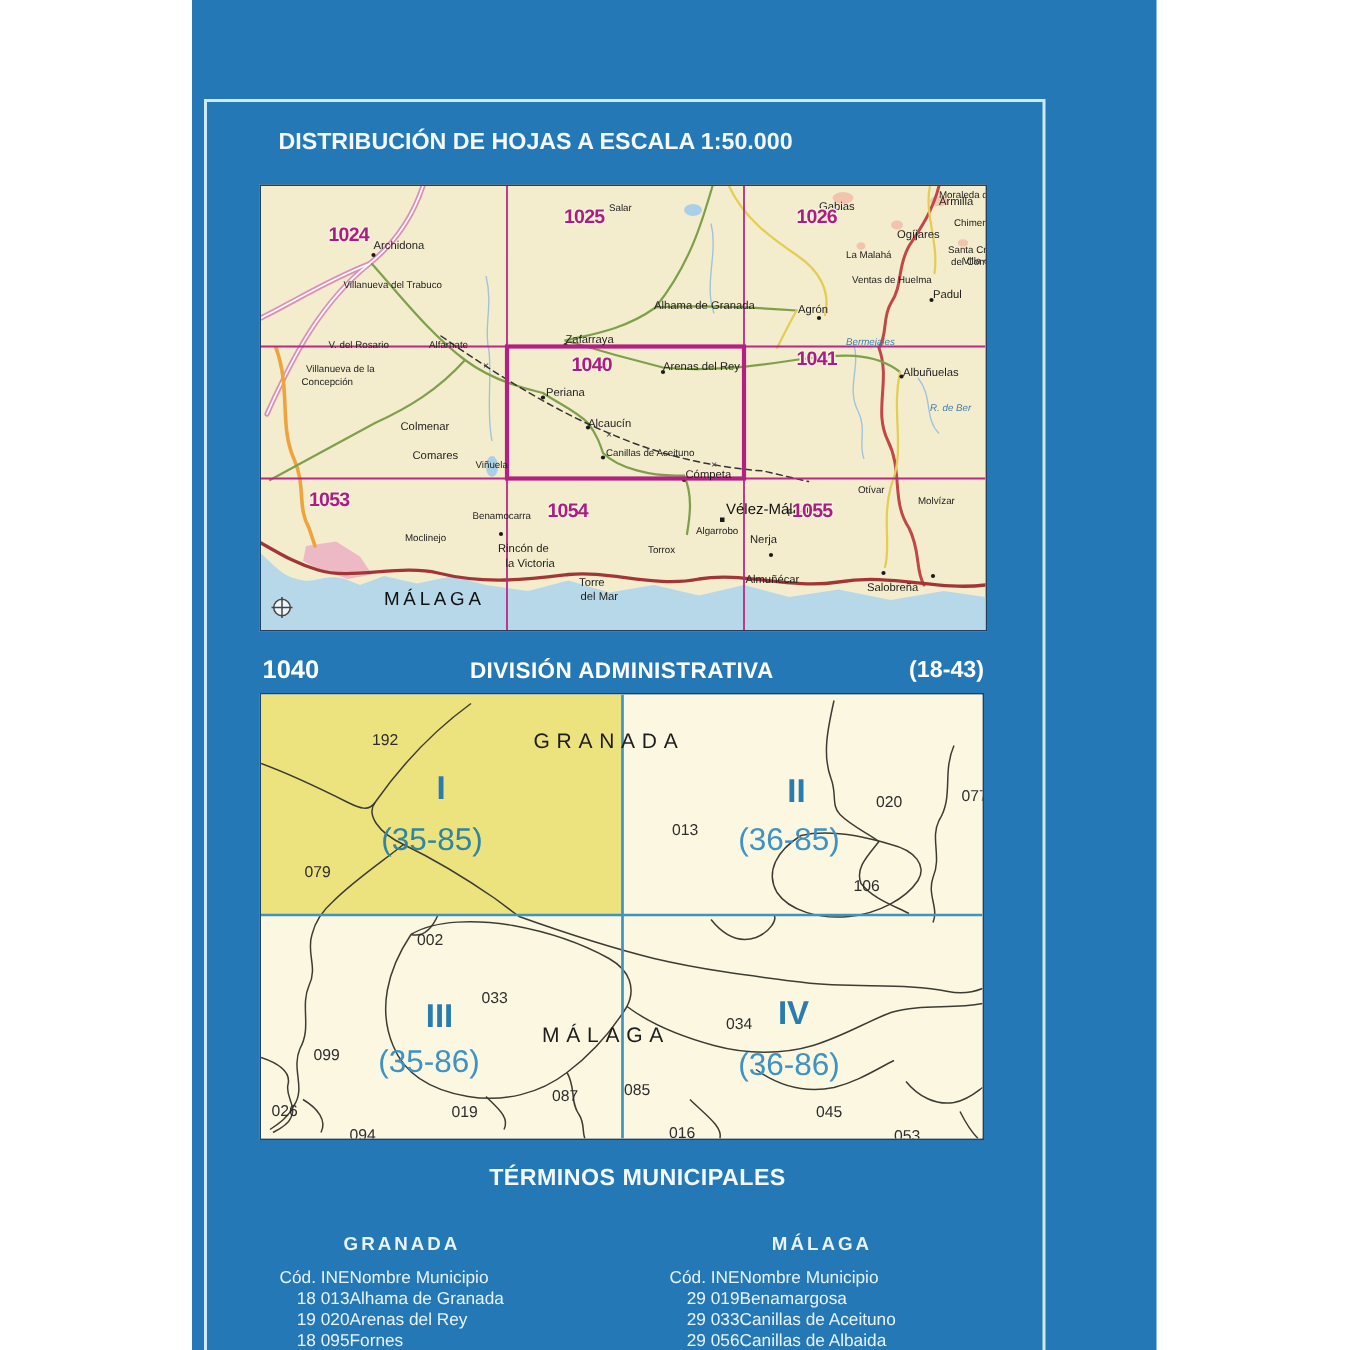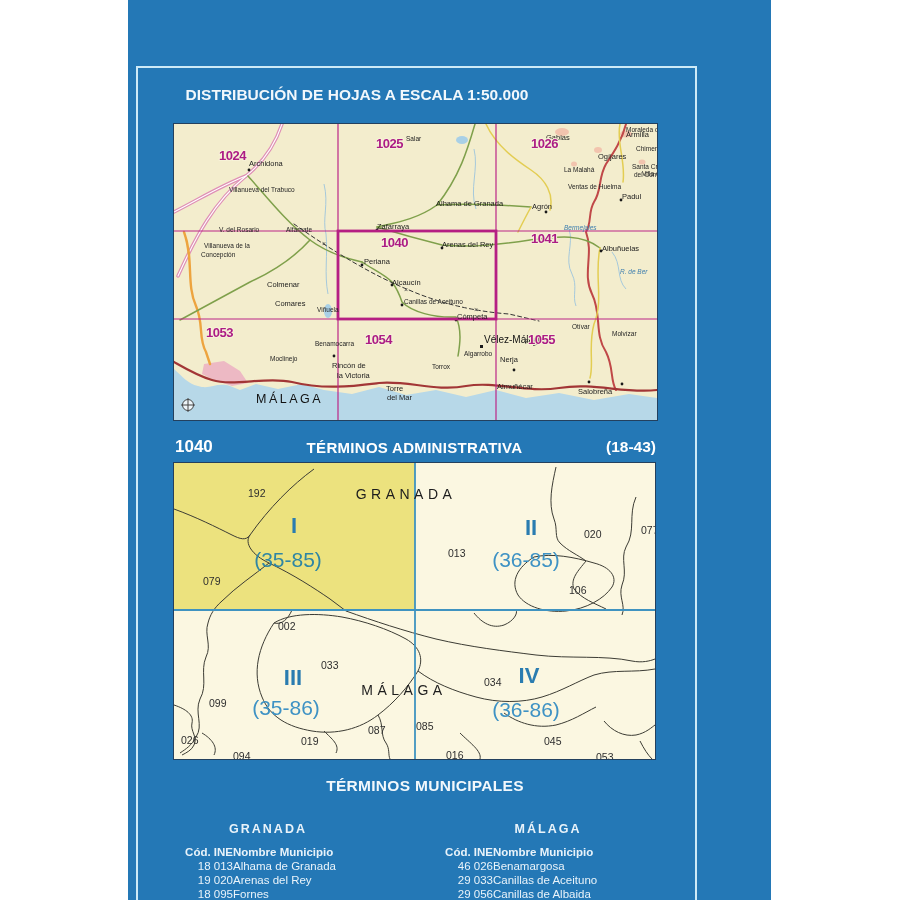--- a/index.html
+++ b/index.html
@@ -29,21 +29,21 @@
   .prov-header.g{left:90px;width:100px;}
   .prov-header.m{left:370px;width:100px;}
   .muni-table{position:absolute;top:845px;color:#e9f3fa;font-size:11.5px;}
   .muni-table.g{left:54px;}
   .muni-table.m{left:314px;}
   .muni-row{display:flex;line-height:14px;white-space:nowrap;}
   .muni-code{text-align:right;}
   .g .muni-code{width:51px;}
   .m .muni-code{width:51px;}
   .muni-name{margin-left:0;}
-  .muni-head{font-weight:bold;}
+  .muni-head{font-weight:normal;}
   
   text{font-family:"Liberation Sans",sans-serif;}
   .sheet{font-size:13px;font-weight:bold;fill:#ac1c85;paint-order:stroke;
          stroke:#f7f2d8;stroke-width:2px;letter-spacing:-0.5px;}
   .p{font-size:7.5px;fill:#1c1c1c;}
   .s{font-size:6.5px;fill:#242424;}
   .city{font-size:12.5px;fill:#111;letter-spacing:2.5px;}
   .town{font-size:10px;fill:#111;}
   .w{font-size:6.5px;font-style:italic;fill:#3f7fae;}
   .xmark{font-size:7px;fill:#444;}
@@ -192,21 +192,21 @@
             <text x="357" y="116" class="sheet" dominant-baseline="middle">1041</text>
             <text x="32" y="210" class="sheet" dominant-baseline="middle">1053</text>
             <text x="191" y="217" class="sheet" dominant-baseline="middle">1054</text>
             <text x="354" y="217" class="sheet" dominant-baseline="middle">1055</text>
           </g>
       </svg>
     </div>
 
     <div class="admin-bar">
       <span class="admin-sheet">1040</span>
-      <span class="admin-label">TÉRMINOS ADMINISTRATIVA</span>
+      <span class="admin-label">DIVISIÓN ADMINISTRATIVA</span>
       <span class="admin-ref">(18-43)</span>
     </div>
 
     <div class="division-panel">
       <svg width="481" height="296" viewBox="0 0 481 296">
         <rect x="0" y="0" width="481" height="296" fill="#fbf7e1"></rect>
         <rect x="0" y="0" width="241" height="147" fill="#ece27e"></rect>
         <g fill="none" stroke="#3c3c34" stroke-width="1">
           <path d="M140,6 C118,22 95,45 76,72 C70,80 78,92 95,100 C120,112 140,125 156,136 L172,148"></path>
           <path d="M0,46 C22,54 42,64 58,72 C66,76 72,78 76,72"></path>
@@ -291,21 +291,21 @@
           <span class="muni-code">18 095</span>
           <span class="muni-name">Fornes</span>
         </div>
       </div>
     <div class="muni-table m" id="col-malaga">
         <div class="muni-row muni-head">
           <span class="muni-code">Cód. INE</span>
           <span class="muni-name">Nombre Municipio</span>
         </div>
         <div class="muni-row">
-          <span class="muni-code">46 026</span>
+          <span class="muni-code">29 019</span>
           <span class="muni-name">Benamargosa</span>
         </div>
         <div class="muni-row">
           <span class="muni-code">29 033</span>
           <span class="muni-name">Canillas de Aceituno</span>
         </div>
         <div class="muni-row">
           <span class="muni-code">29 056</span>
           <span class="muni-name">Canillas de Albaida</span>
         </div>

